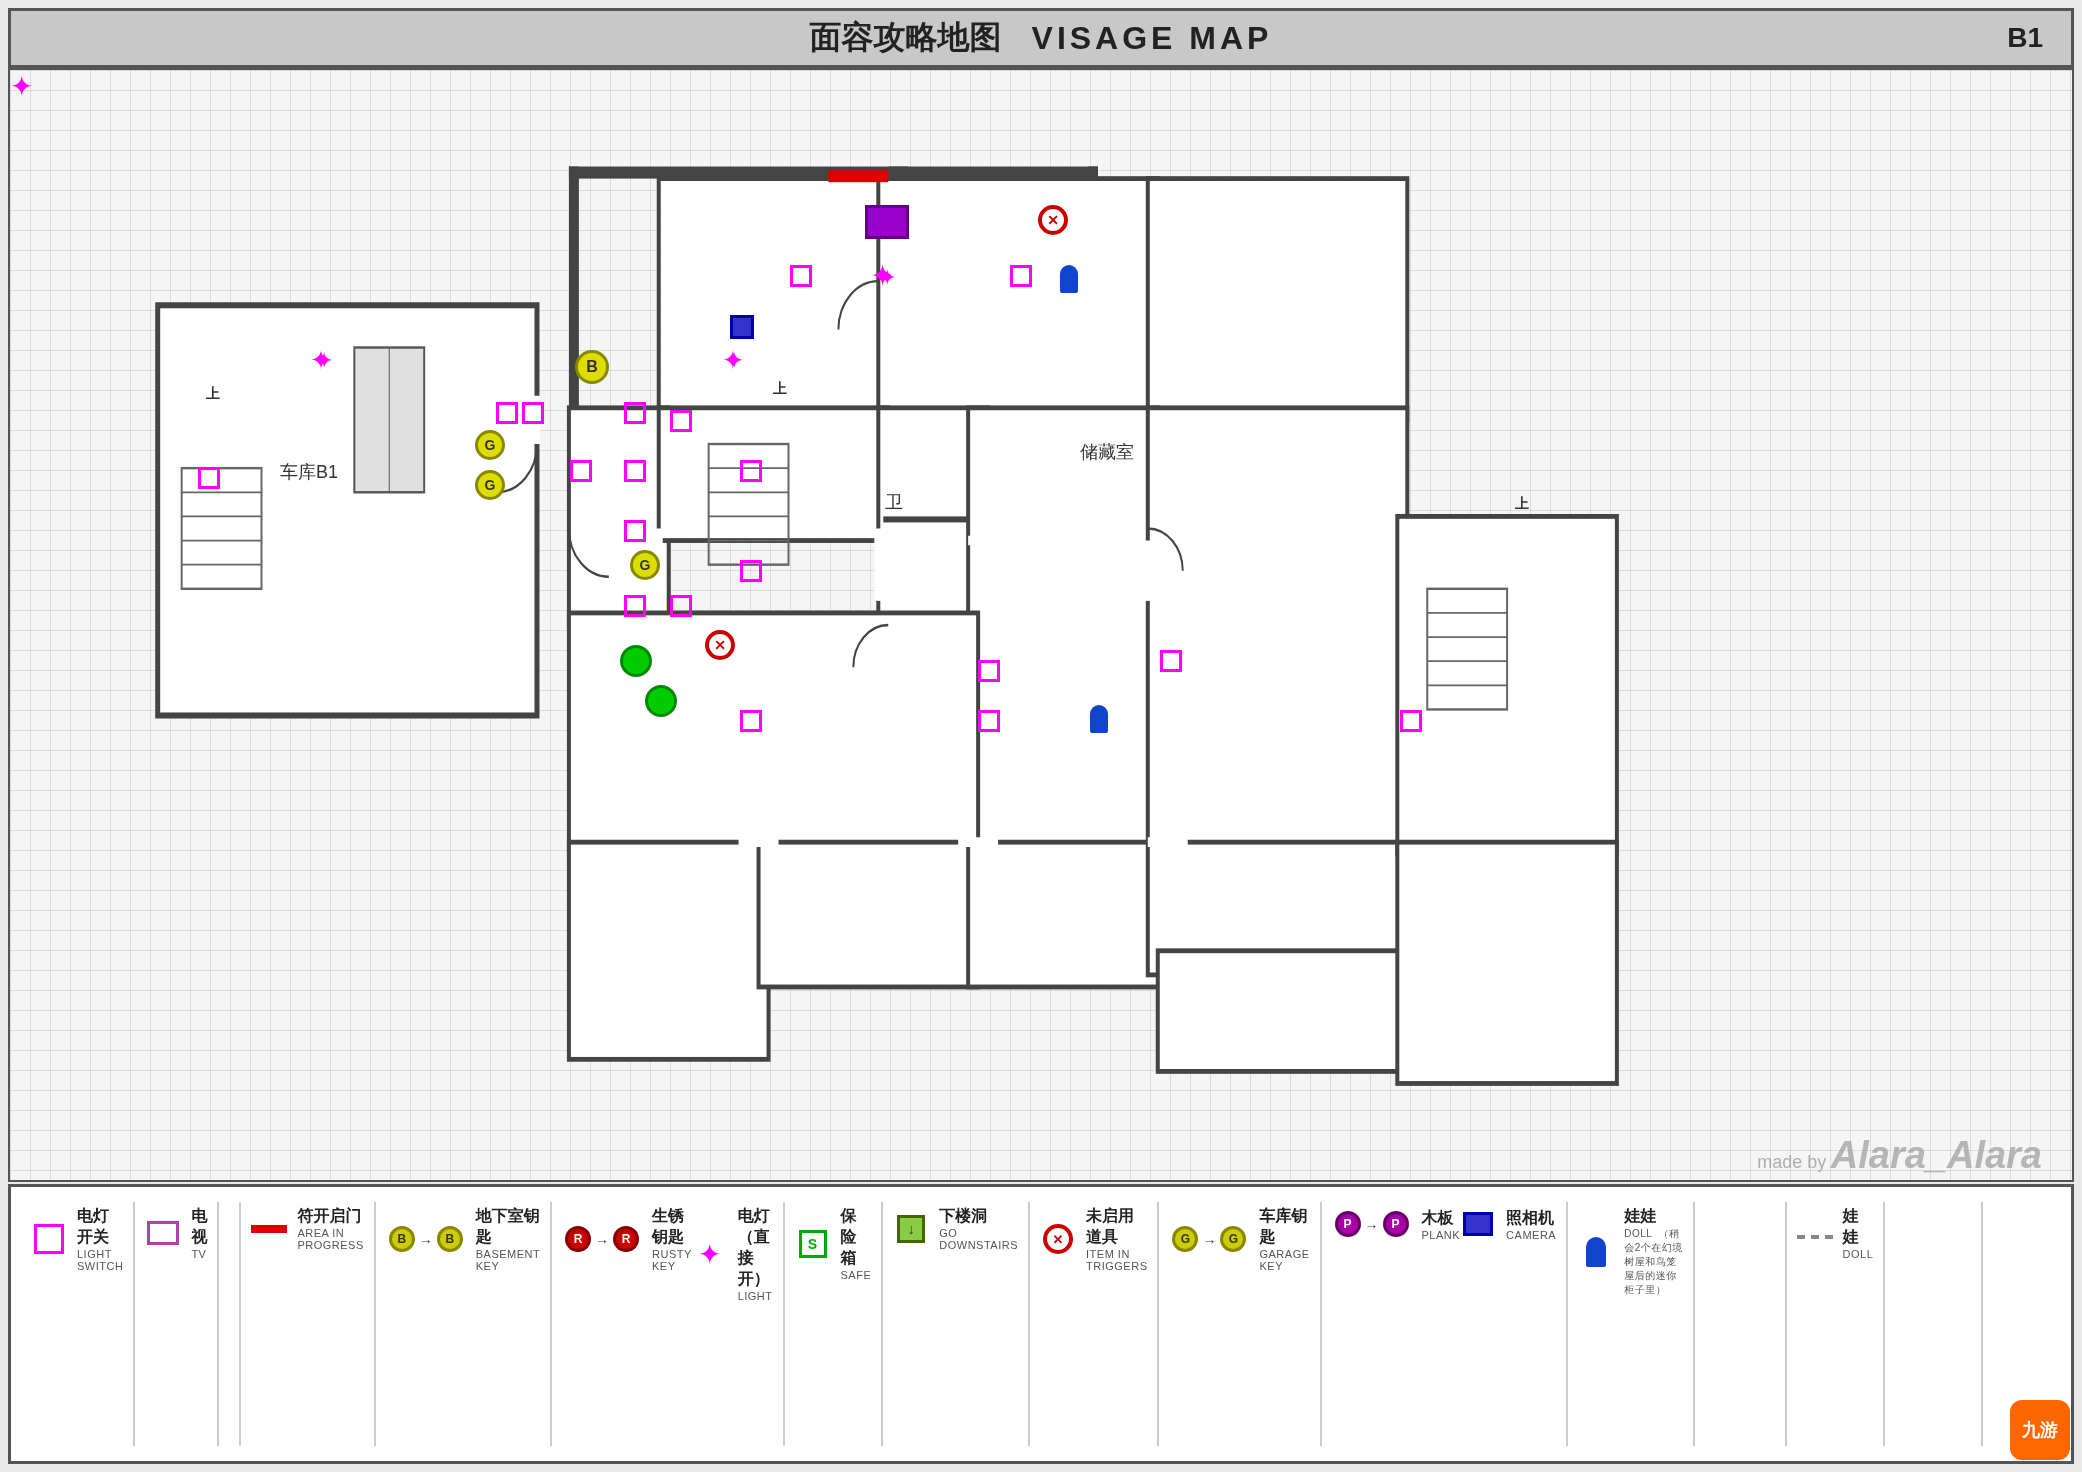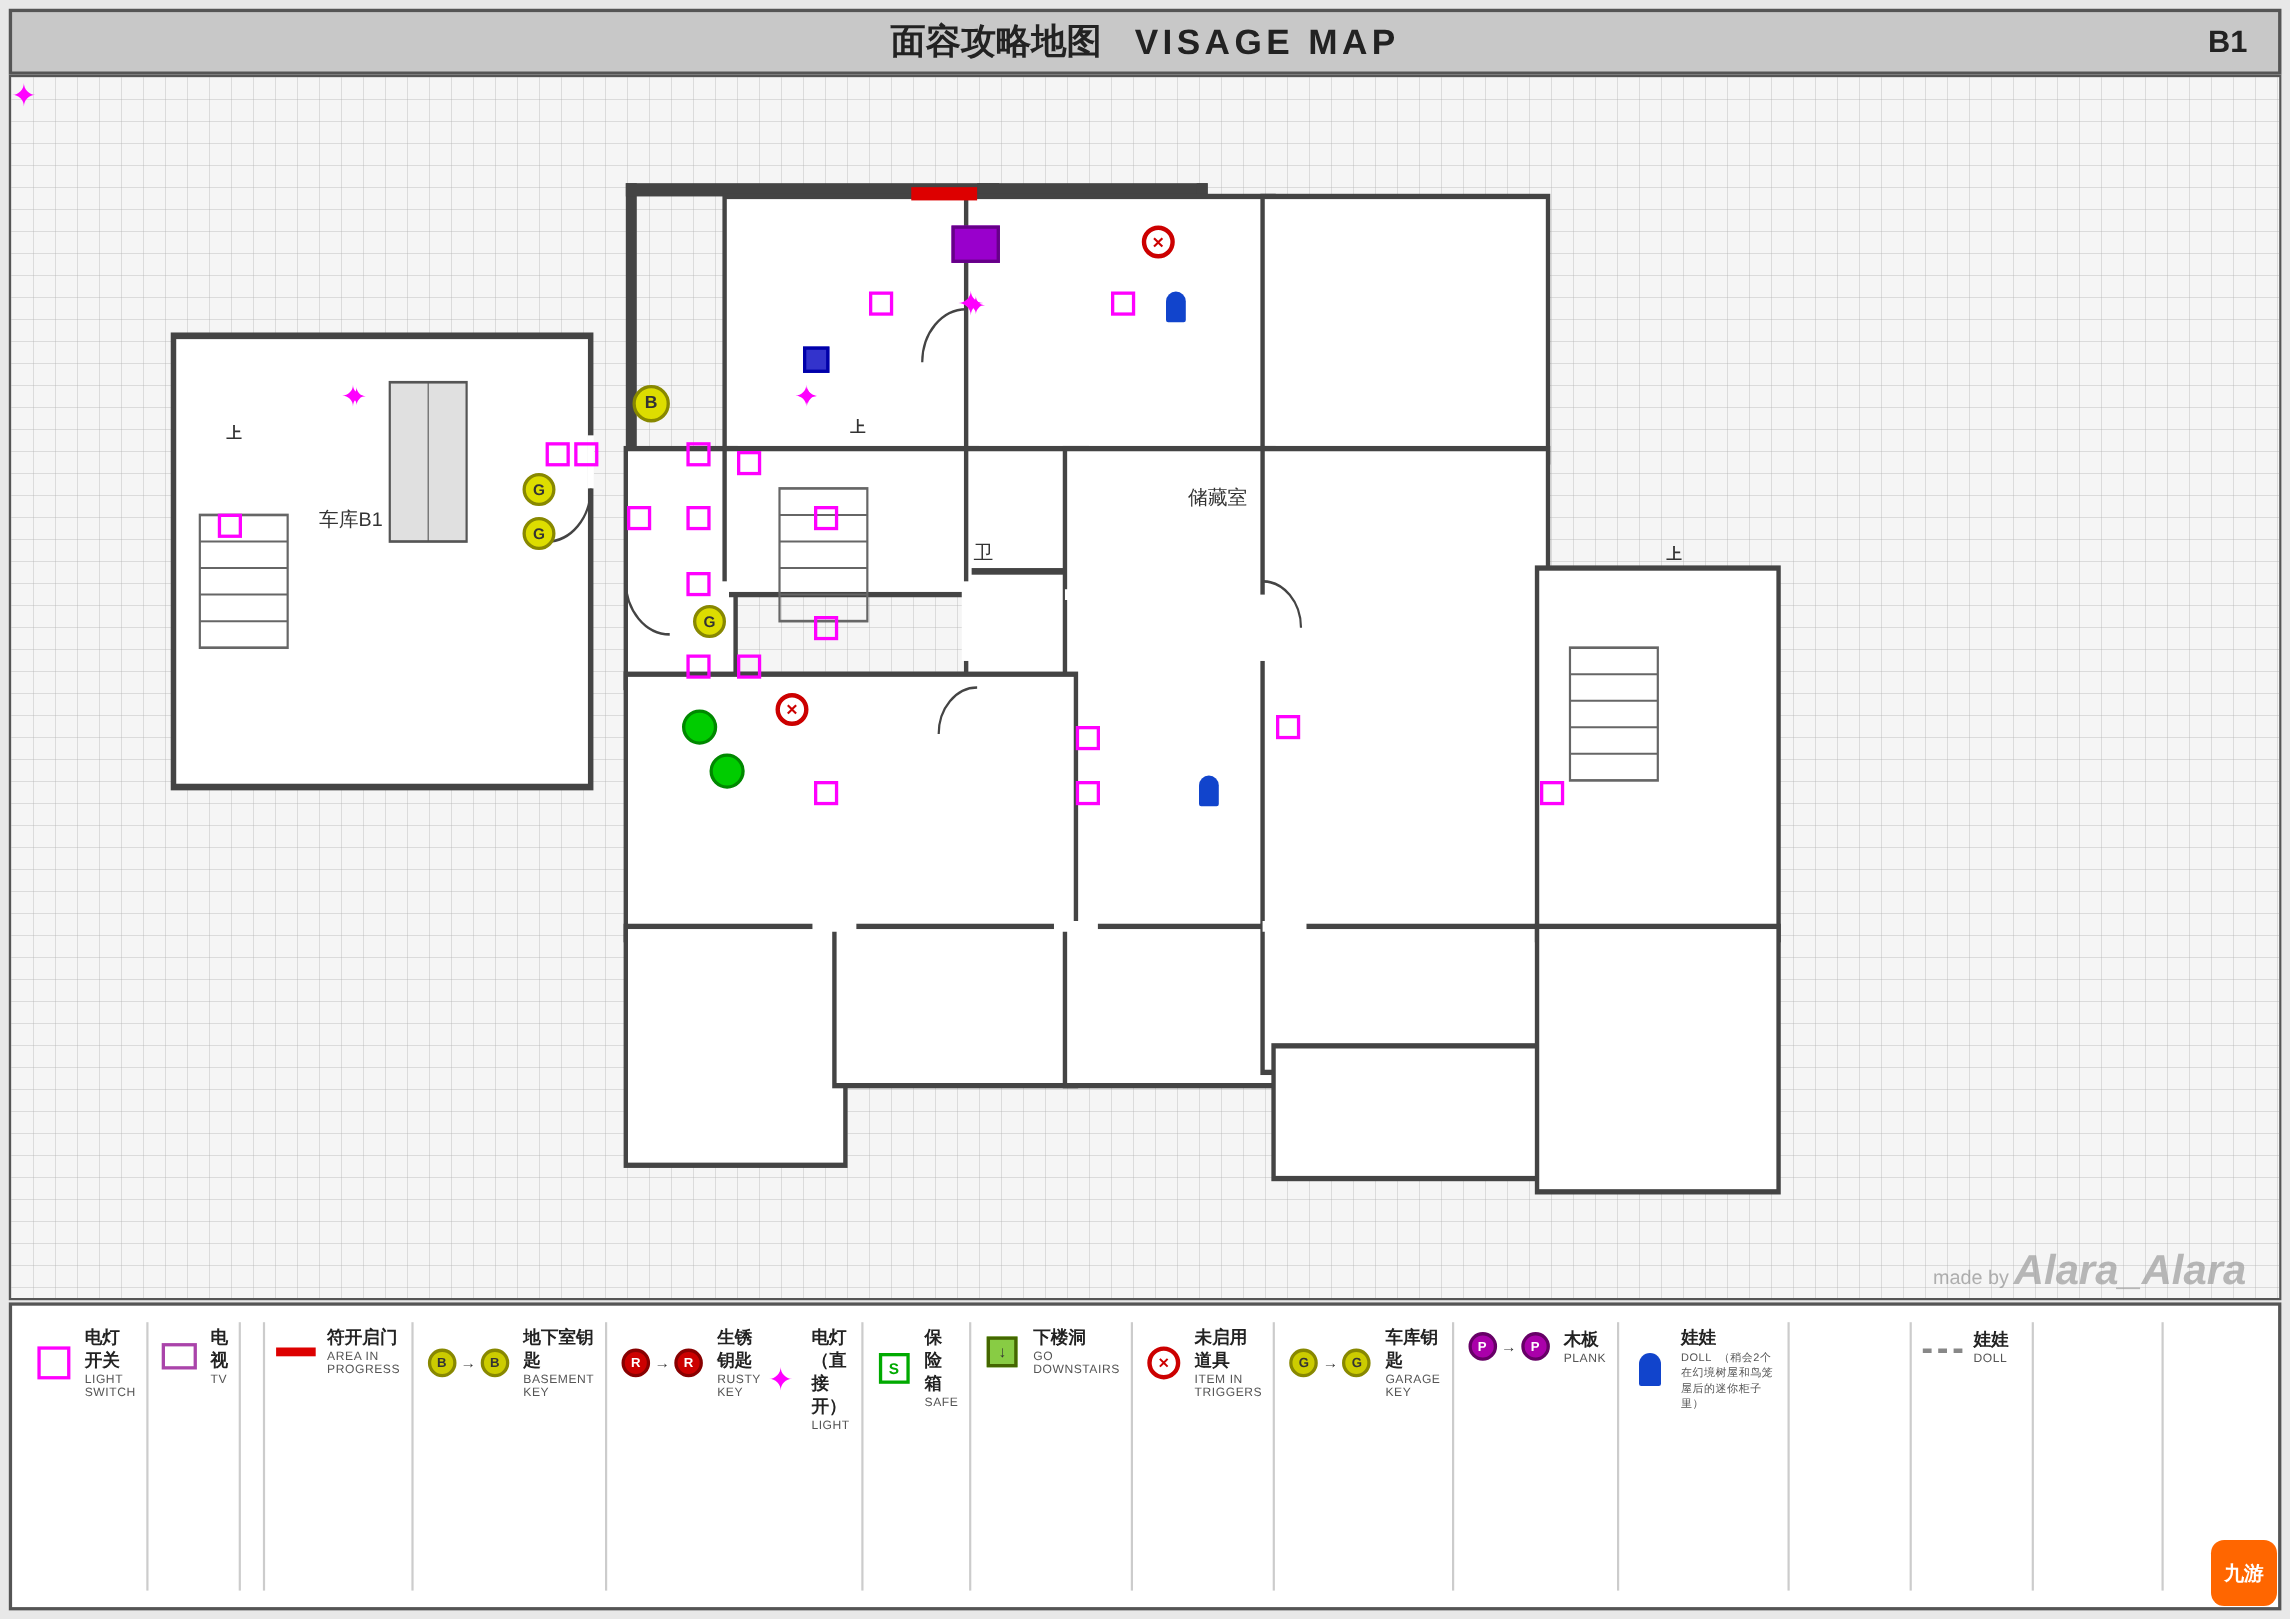--- a/index.html
+++ b/index.html
@@ -395,21 +395,21 @@
     <line x1="1420" y1="510" x2="1500" y2="510" stroke="#666" stroke-width="1.5"></line>
 
     <rect x="875" y="370" width="85" height="5" fill="#444"></rect>
 
     <rect x="345" y="230" width="70" height="120" fill="#e0e0e0" stroke="#555" stroke-width="2"></rect>
     <line x1="380" y1="230" x2="380" y2="350" stroke="#555" stroke-width="1"></line>
 
     <rect x="820" y="83" width="60" height="10" fill="#dd0000"></rect>
   </svg>
 
-  <div class="room-label" style="left:280px; top:390px;">车库B1</div>
+  <div class="room-label" style="left:270px; top:390px;">车库B1</div>
   <div class="room-label" style="left:1070px; top:370px;">储藏室</div>
   <div class="room-label" style="left:875px; top:420px;">卫</div>
 
   <div class="up-label" style="left:196px; top:315px;">上</div>
   <div class="up-label" style="left:763px; top:310px;">上</div>
   <div class="up-label" style="left:1505px; top:425px;">上</div>
 
   <div class="map-icon pink-square" style="left:486px; top:332px;"></div>
   <div class="map-icon pink-square" style="left:512px; top:332px;"></div>
   <div class="map-icon pink-square" style="left:560px; top:390px;"></div>
@@ -622,20 +622,29 @@
       <div class="legend-text">
         <span class="legend-text-cn">木板</span>
         <span class="legend-text-en">PLANK</span>
       </div>
     </div>
 
   </div>
 
   <div class="legend-row">
 
+    <div class="legend-section-item" style="flex:1.2;">
+      <div class="legend-icon">
+        <div style="width:30px;height:24px;background:#3333cc;border:3px solid #0000aa;"></div>
+      </div>
+      <div class="legend-text">
+        <span class="legend-text-cn">照相机</span>
+        <span class="legend-text-en">CAMERA</span>
+      </div>
+    </div>
 
     <div class="legend-divider"></div>
 
     <div class="legend-section-item" style="flex:1.8;">
       <div class="legend-icon">
         <div style="width:20px;height:30px;background:#1144cc;border-radius:10px 10px 2px 2px;"></div>
       </div>
       <div class="legend-text">
         <span class="legend-text-cn">娃娃</span>
         <span class="legend-text-en" style="font-size:10px;">DOLL &nbsp;（稍会2个在幻境树屋和鸟笼屋后的迷你柜子里）</span>

